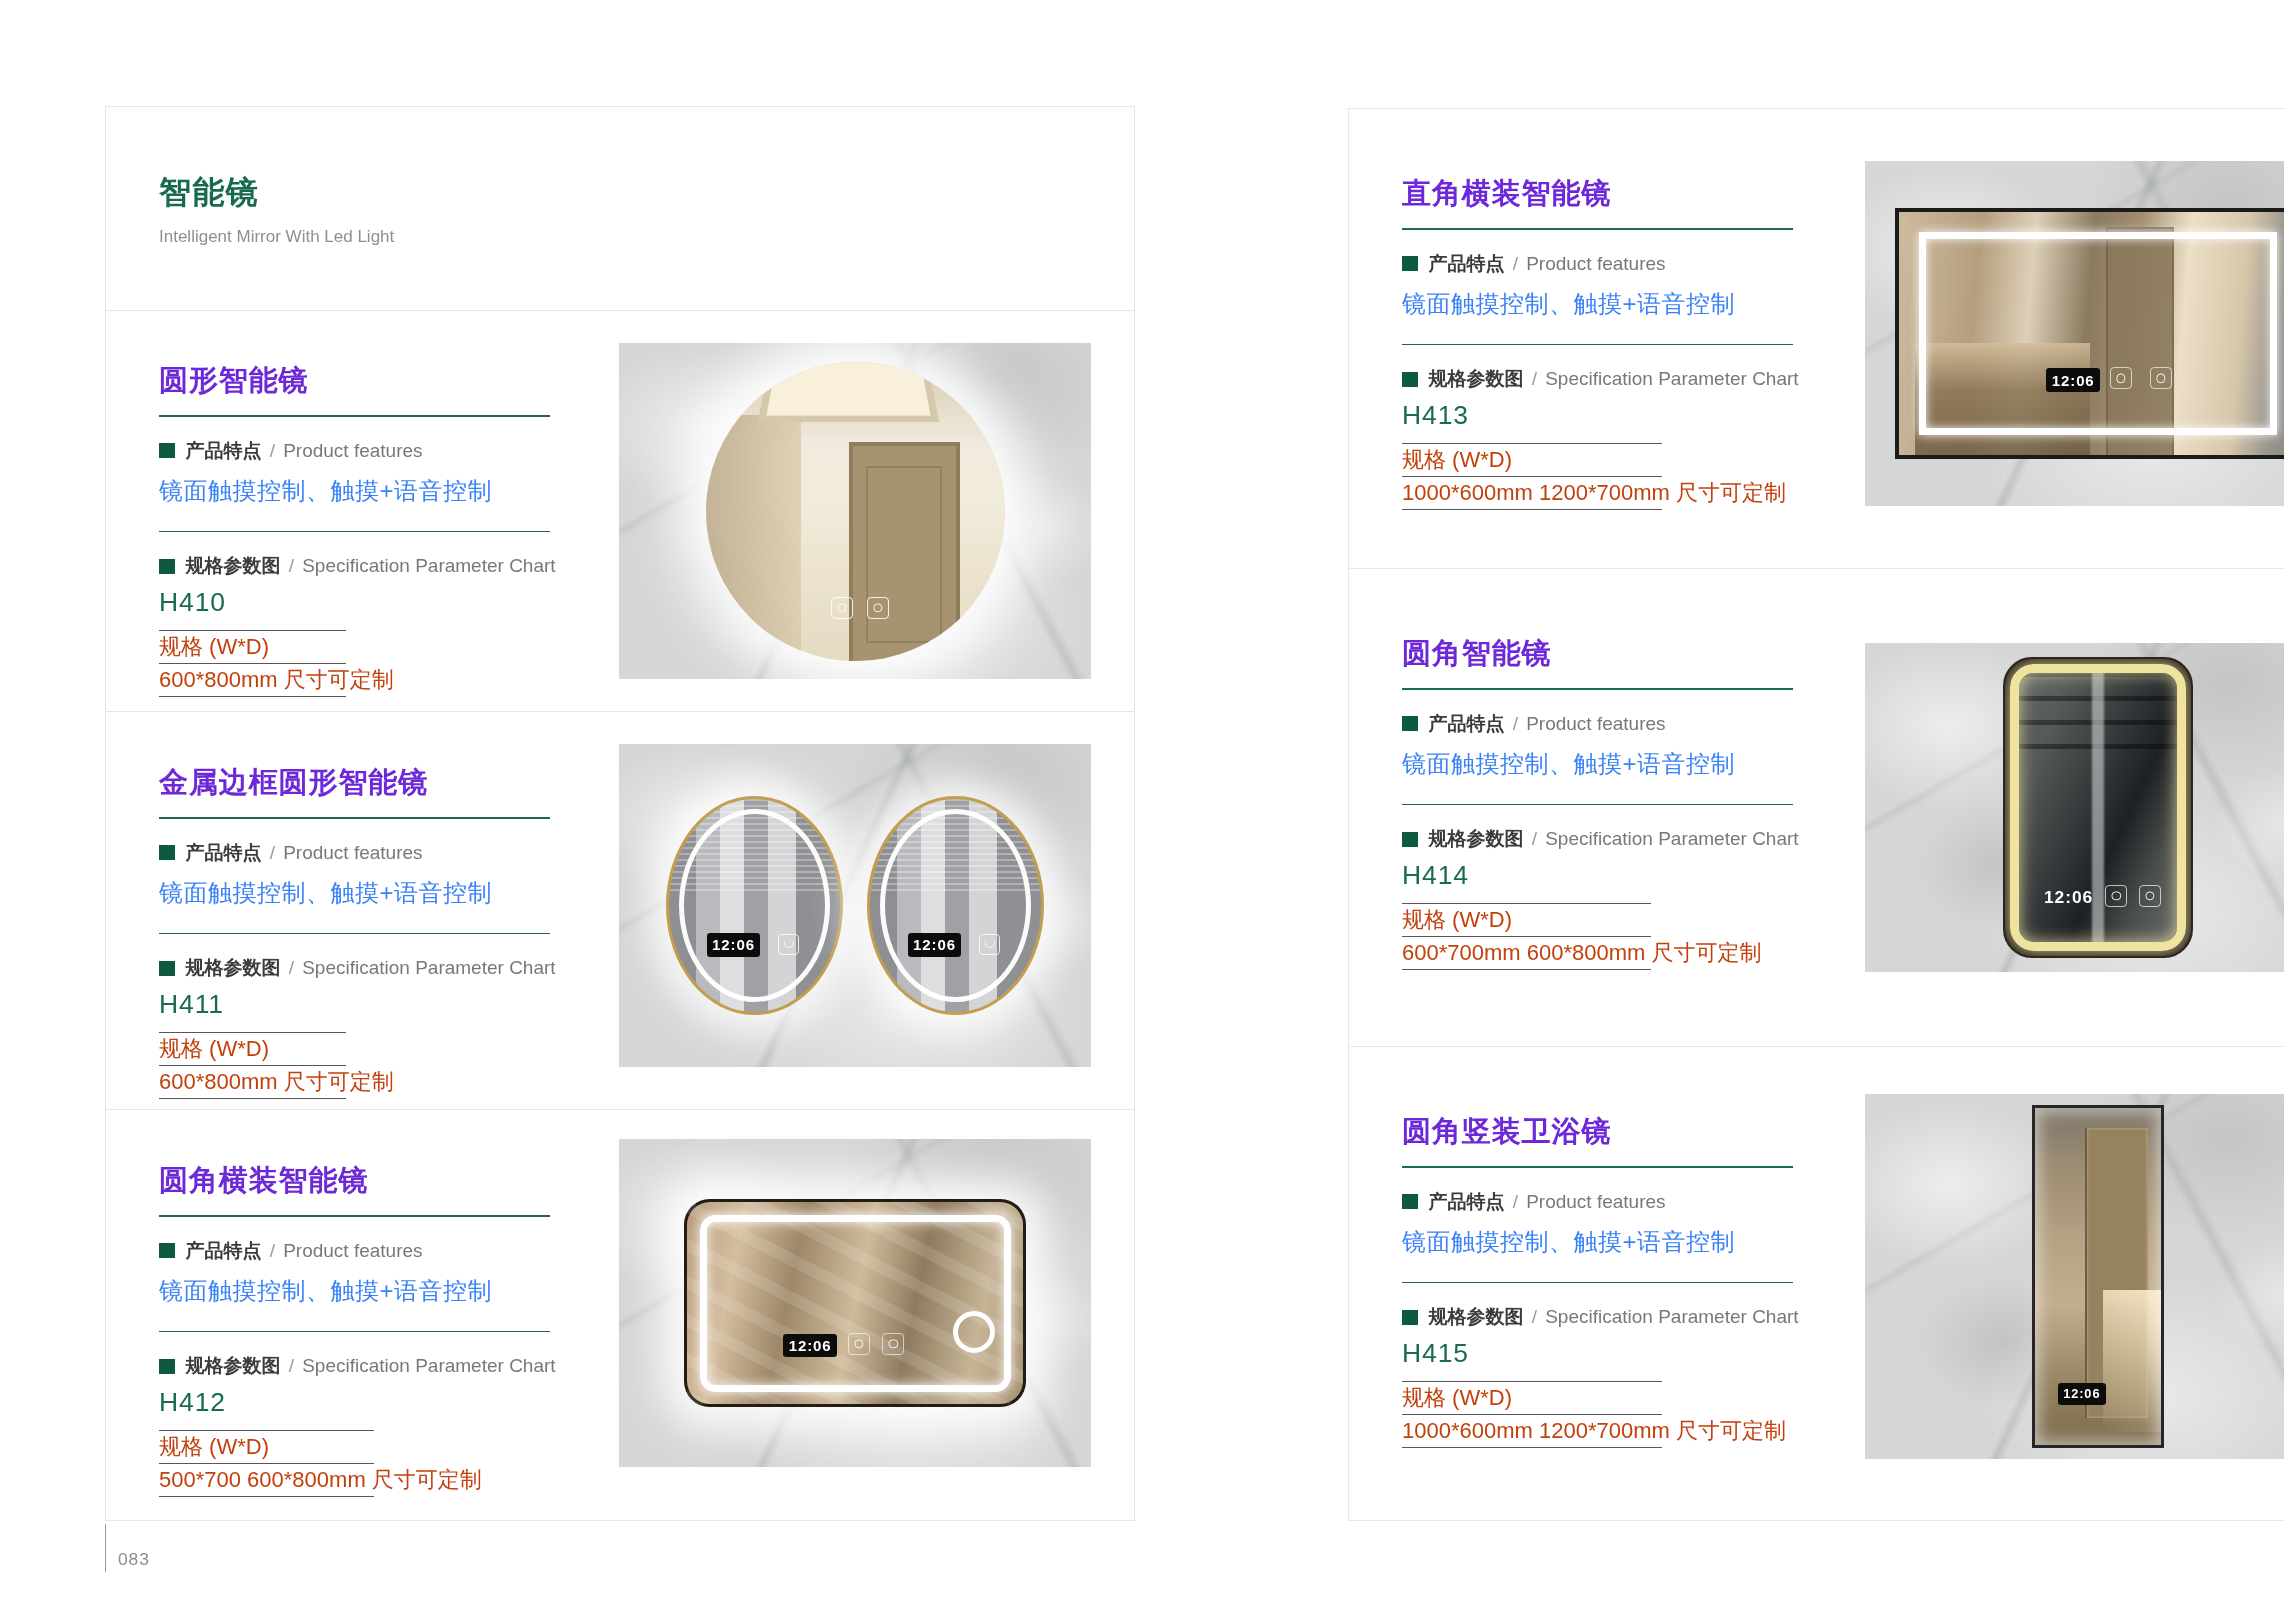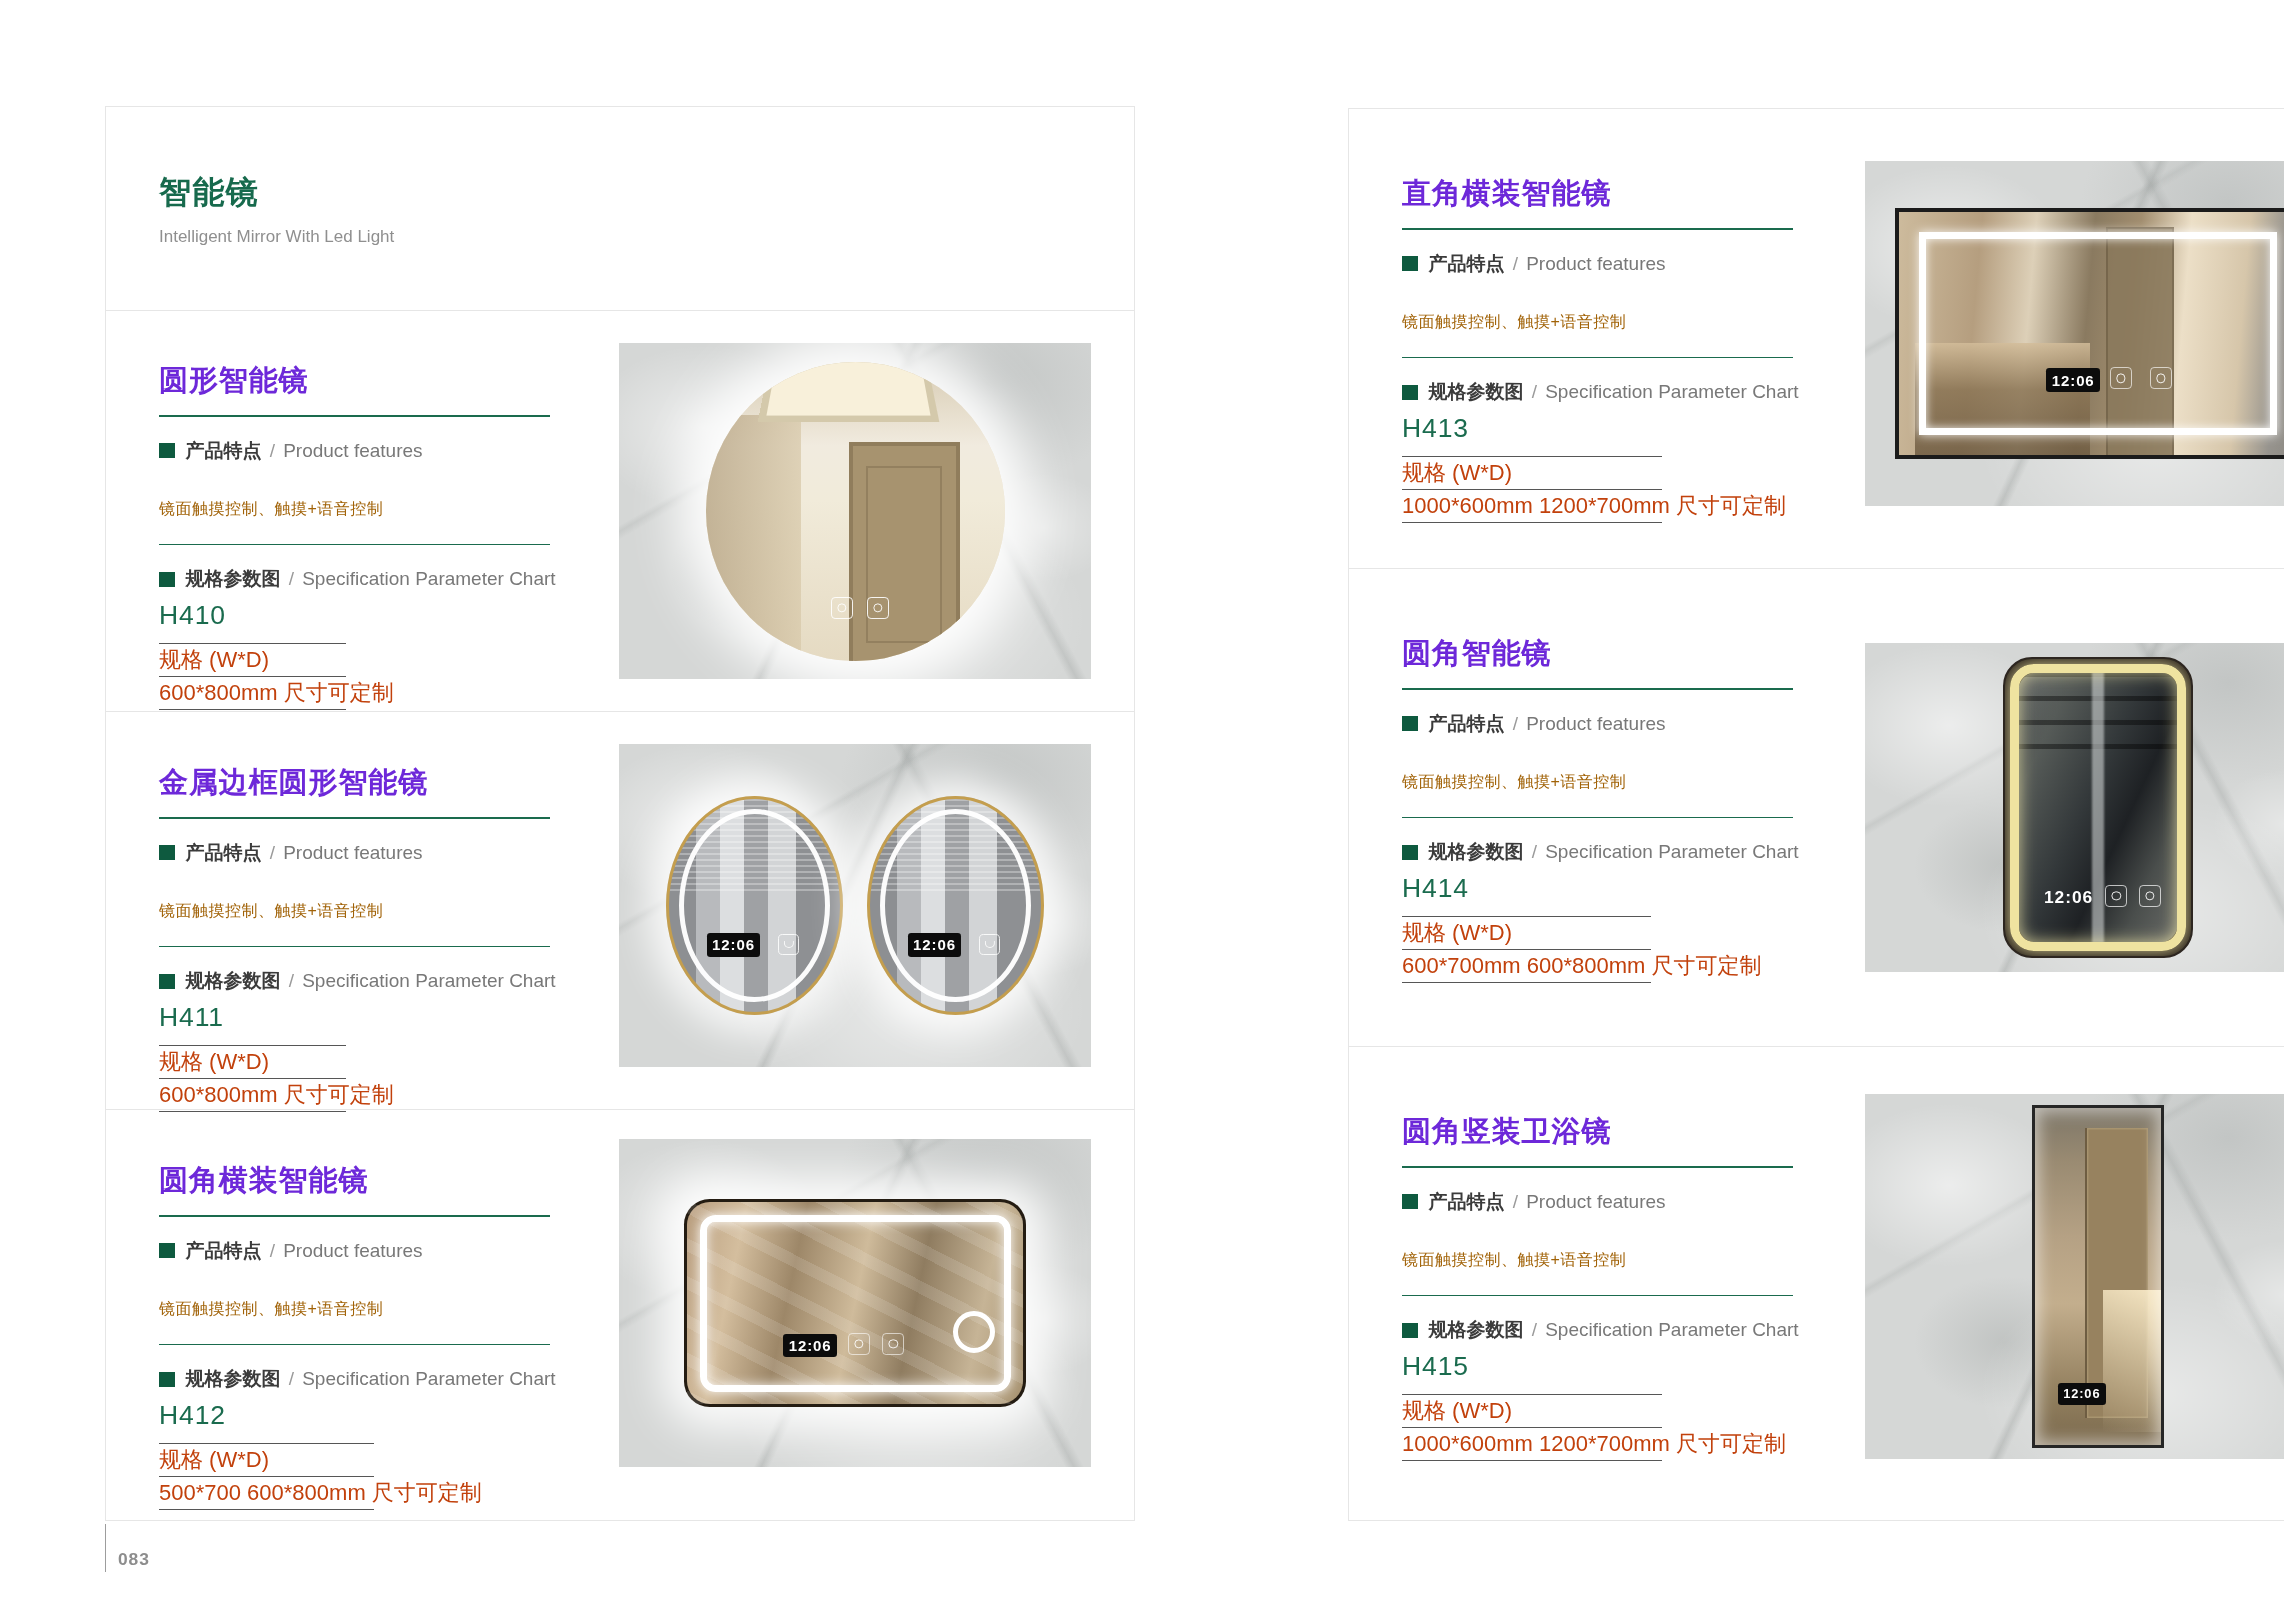--- a/index.html
+++ b/index.html
@@ -19,21 +19,21 @@
   .prod-info{position:absolute;left:53px;top:0;width:420px;}
   .sec-title{margin:55px 0 0;font-size:29px;line-height:1.1;color:#6d28d9;font-weight:700;letter-spacing:0.9px;}
   .pgR .sec-title{margin-top:69px;}
   .gline{width:391px;height:1.8px;background:#1a6b4e;margin-top:18px;}
   .gline.g2{margin-top:24px;}
   .lbl{margin-top:21px;display:flex;align-items:center;font-size:19px;white-space:nowrap;}
   .sq{width:15.5px;height:15.5px;background:#0e5a3f;margin-right:11px;flex:none;}
   .cn{color:#3b3b3b;font-weight:700;}
   .sep{margin:0 8.2px;color:#9a9a9a;font-weight:400;}
   .en{color:#787878;font-weight:400;}
-  .feat{margin:35px 0 0;font-size:16px;color:#a16207;letter-spacing:0.5px;}
+  .feat{margin:11px 0 0;font-size:24px;color:#3b82f6;letter-spacing:0.5px;}
   .model{margin-top:8px;font-size:26.5px;color:#1a6b4e;letter-spacing:0.9px;}
   .spec{margin-top:12px;border-top:1.4px solid #565656;}
   .srow{height:32px;line-height:32px;border-bottom:1.4px solid #565656;font-size:22px;color:#c2410c;white-space:nowrap;}
 
   
   .photo{position:absolute;overflow:hidden;display:flex;align-items:center;justify-content:center;}
   .marble{background-color:#d5d7d6;background-image:
     radial-gradient(ellipse 192px 137px at 18% 25%, rgba(255,255,255,.55), transparent 60%),
     radial-gradient(ellipse 238px 164px at 78% 12%, rgba(176,180,179,.5), transparent 62%),
     radial-gradient(ellipse 292px 196px at 62% 82%, rgba(255,255,255,.45), transparent 60%),
@@ -97,21 +97,21 @@
 
   
   .m-tall{position:relative;width:132px;height:343px;border:3.7px solid #262626;box-sizing:border-box;overflow:hidden;
           background:linear-gradient(180deg,#7d7668 0%,#9a8b72 16%,#b5a184 38%,#c3ae8d 58%,#93805f 84%,#7b6a4e 100%);}
   .m-tall::after{content:"";position:absolute;inset:0;box-shadow:inset 0 0 15.5px 3.7px rgba(255,255,255,.55);}
   .doorband{position:absolute;left:40%;top:6%;width:48%;height:86%;background:#97825f;border-left:2.7px solid #6e5d42;box-shadow:inset 0 0 0 1.4px #a8946f;}
   .sunlit{position:absolute;right:0;bottom:4%;width:46%;height:42%;background:linear-gradient(205deg,rgba(250,235,200,.95),rgba(250,235,200,0));}
 
   
   .edge-tick{position:absolute;width:1.4px;background:#9d9d9d;}
-  .pnum{position:absolute;font-size:17.4px;color:#8d8d8d;letter-spacing:0.9px;font-weight:bold;}
+  .pnum{position:absolute;font-size:17.4px;color:#8d8d8d;letter-spacing:0.9px;}
 </style>
 </head>
 <body>
 
 <section class="card pgL" style="left:105px;top:106px;width:1030px;height:1415px;">
 
   <header class="pg-header">
     <h1 class="pg-title">智能镜</h1>
     <p class="pg-sub">Intelligent Mirror With Led Light</p>
   </header>

